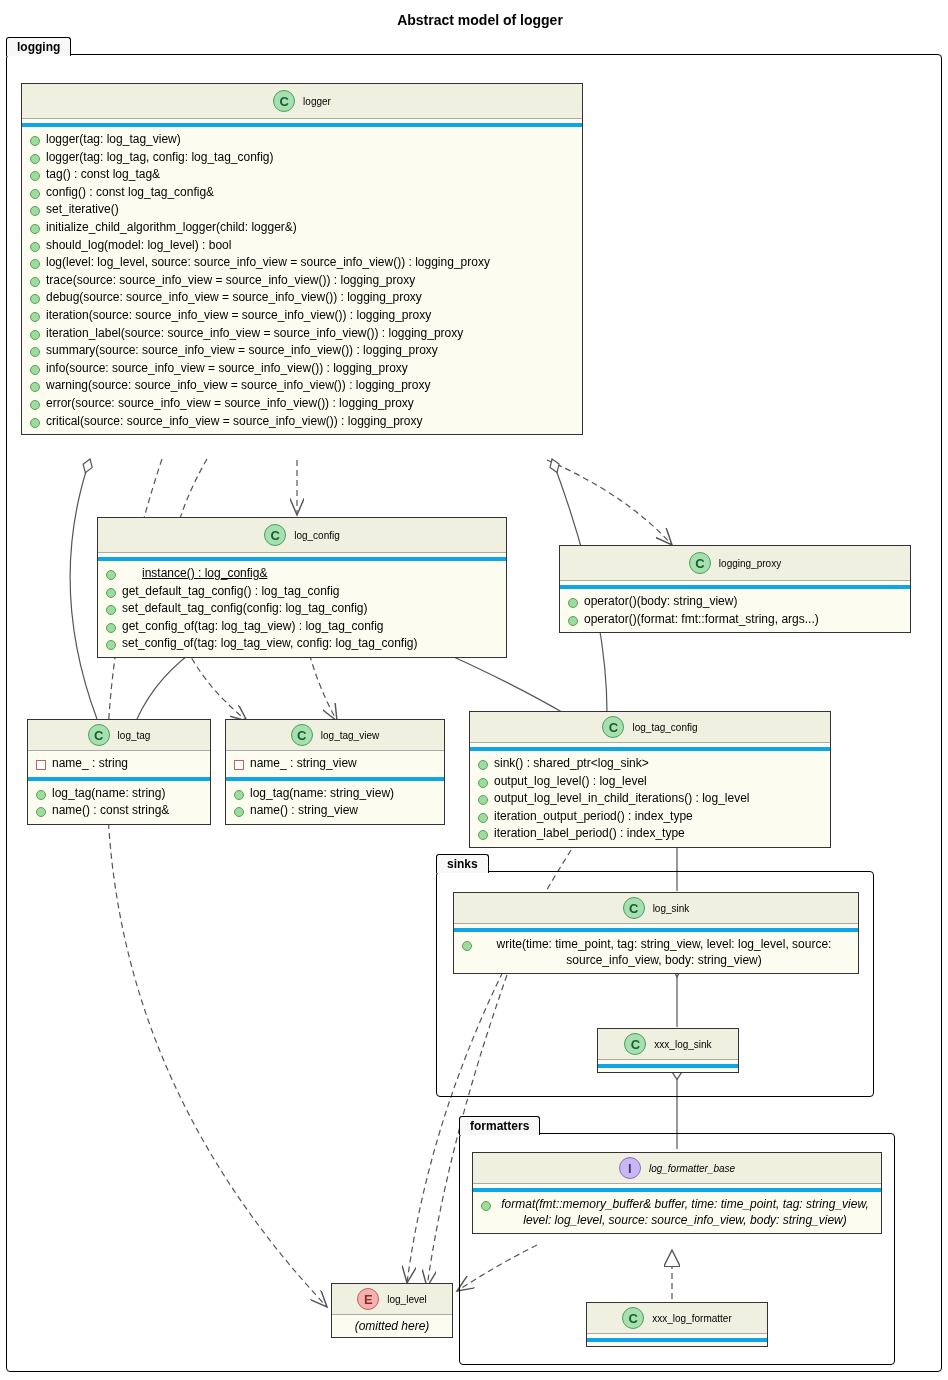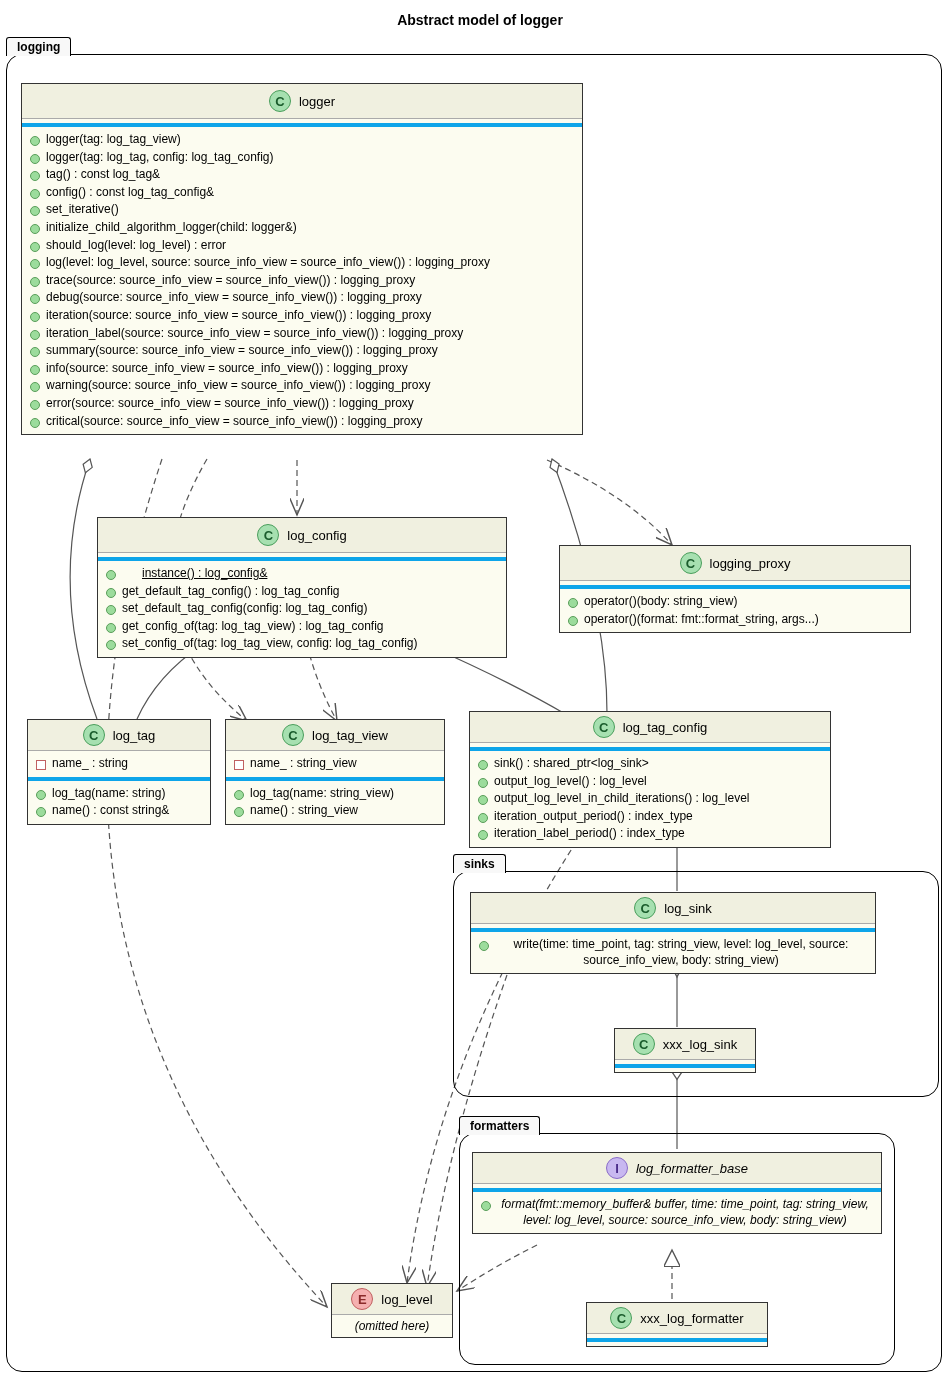--- a/index.html
+++ b/index.html
@@ -12,21 +12,21 @@
 }
 .title {
   text-align: center;
   font-weight: bold;
   font-size: 14px;
   padding: 12px 0 8px;
   margin-left: 12px;
 }
 .package {
   border: 1.5px solid black;
-  border-radius: 16px;
+  border-radius: 4px;
   position: relative;
 }
 .package-tab {
   position: absolute;
   top: -18px;
   left: -1px;
   border: 1.5px solid black;
   border-bottom: none;
   background: #f8f8f8;
   padding: 2px 10px 2px 10px;
@@ -67,21 +67,21 @@
   align-items: center;
   justify-content: center;
   font-weight: bold;
   font-size: 13px;
   flex-shrink: 0;
 }
 .stereo.C { background: #a6e0b0; border-color: #4a9e5c; color: #1a5c2c; }
 .stereo.E { background: #f5b0b0; border-color: #c06060; color: #8a2a2a; }
 .stereo.I { background: #c8b8f0; border-color: #8a6cc8; color: #4a2c8a; }
 .uml-name {
-  font-size: 13px;
+  font-size: 10px;
 }
 .italic { font-style: italic; }
 .uml-section {
   padding: 4px 8px;
   border-bottom: 4px solid #0ea5e9;
 }
 .uml-section:last-child { border-bottom: none; }
 .uml-section.empty { height: 4px; padding: 0; }
 .uml-row {
   display: flex;
@@ -199,21 +199,21 @@
             <div class="uml-row">
               <span class="bullet"></span>
               <span class="member-text">set_iterative()</span>
             </div>
             <div class="uml-row">
               <span class="bullet"></span>
               <span class="member-text">initialize_child_algorithm_logger(child: logger&amp;)</span>
             </div>
             <div class="uml-row">
               <span class="bullet"></span>
-              <span class="member-text">should_log(level: log_level) : error</span>
+              <span class="member-text">should_log(model: log_level) : bool</span>
             </div>
             <div class="uml-row">
               <span class="bullet"></span>
               <span class="member-text">log(level: log_level, source: source_info_view = source_info_view()) : logging_proxy</span>
             </div>
             <div class="uml-row">
               <span class="bullet"></span>
               <span class="member-text">trace(source: source_info_view = source_info_view()) : logging_proxy</span>
             </div>
             <div class="uml-row">
@@ -368,21 +368,21 @@
               <span class="bullet"></span>
               <span class="member-text">iteration_output_period() : index_type</span>
             </div>
             <div class="uml-row">
               <span class="bullet"></span>
               <span class="member-text">iteration_label_period() : index_type</span>
             </div>
           </div>
     </div>
 
-    <div class="package" style="position:absolute; left:446px; top:816px; width:436px; height:224px;padding-left:48px;">
+    <div class="package" style="position:absolute; left:429px; top:816px; width:436px; height:224px;">
       <div class="package-tab">sinks</div>
 
       <div class="uml-class" style="left:16px; top:20px; width:404px;">
         <div class="uml-header slim">
           <span class="stereo C">C</span>
           <span class="uml-name">log_sink</span>
         </div>
         <div class="uml-section empty"></div>
         <div class="uml-section" id="log_sink-members">
               <div class="uml-row">

